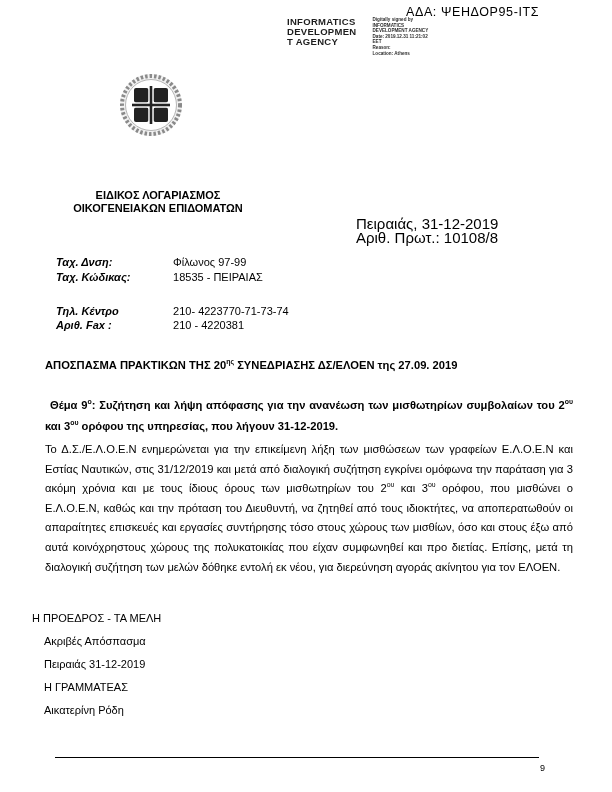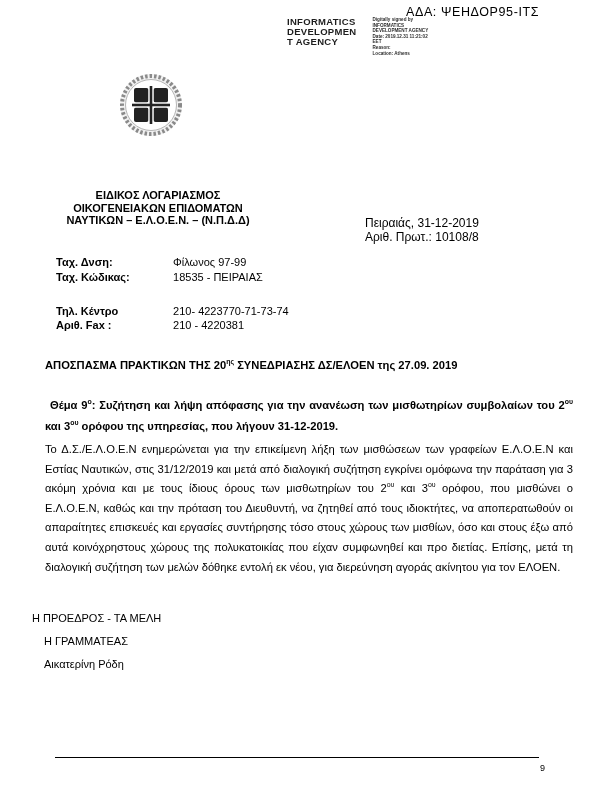--- a/index.html
+++ b/index.html
@@ -22,24 +22,24 @@
   .stamp{position:absolute;top:17px;left:287px;display:flex;gap:16px;}
   .stamp-agency{font-weight:bold;font-size:9.5px;line-height:10px;color:#1d1d1d;letter-spacing:0.3px;white-space:nowrap;}
   .stamp-details{font-weight:bold;font-size:4.6px;line-height:5.6px;color:#2e2e2e;white-space:nowrap;}
 
   .emblem{position:absolute;top:71px;left:117px;width:68px;height:68px;}
 
   .org-block{
     position:absolute;top:189px;left:46px;width:224px;
     text-align:center;font-weight:bold;font-size:11px;line-height:12.6px;
   }
-  .ref-block{position:absolute;top:217px;left:365px;font-size:12px;line-height:13.5px;white-space:nowrap;}
+  .ref-block{position:absolute;top:217px;left:356px;font-size:15px;line-height:13.5px;white-space:nowrap;}
 
   .c-row{position:absolute;left:56px;font-size:11px;white-space:nowrap;}
-  .c-label{display:inline-block;width:114px;font-weight:bold;}
+  .c-label{display:inline-block;width:114px;font-weight:bold;font-style:italic;}
   .c-row1{top:256px}.c-row2{top:271px}.c-row3{top:305px}.c-row4{top:319px}
 
   .doc-title{position:absolute;top:359px;left:45px;font-weight:bold;font-size:11.2px;white-space:nowrap;}
 
   .subject{
     position:absolute;top:395px;left:45px;width:528px;
     font-weight:bold;font-size:11.2px;line-height:21px;text-align:justify;text-indent:5px;
   }
   .u{}
 
@@ -94,21 +94,20 @@
         <rect x="14" y="31.5" width="40" height="5" fill="#fff"></rect>
         <rect x="32.7" y="15" width="2.6" height="38" fill="#222"></rect>
         <rect x="15" y="32.7" width="38" height="2.6" fill="#222"></rect>
       </g>
     </svg>
   </div>
 
   <div class="org-block">
     <div>ΕΙΔΙΚΟΣ ΛΟΓΑΡΙΑΣΜΟΣ</div>
     <div>ΟΙΚΟΓΕΝΕΙΑΚΩΝ ΕΠΙΔΟΜΑΤΩΝ</div>
-    <div>ΝΑΥΤΙΚΩΝ – Ε.Λ.Ο.Ε.Ν. – (Ν.Π.Δ.Δ)</div>
   </div>
 
   <div class="ref-block">
     <div>Πειραιάς, 31-12-2019</div>
     <div>Αριθ. Πρωτ.: 10108/8</div>
   </div>
 
   <div class="c-row c-row1">
     <span class="c-label">Ταχ. Δνση:</span>
     <span>Φίλωνος 97-99</span>
@@ -127,20 +126,22 @@
   </div>
 
   <div class="doc-title"><span>ΑΠΟΣΠΑΣΜΑ ΠΡΑΚΤΙΚΩΝ ΤΗΣ 20</span><sup>ης</sup><span> ΣΥΝΕΔΡΙΑΣΗΣ ΔΣ/ΕΛΟΕΝ της 27.09. 2019</span></div>
 
   <div class="subject"><span class="u">Θέμα 9</span><sup class="u">ο</sup><span>: Συζήτηση και λήψη απόφασης για την ανανέωση των μισθωτηρίων συμβολαίων του 2</span><sup>ου</sup><span> και 3</span><sup>ου</sup><span> ορόφου της υπηρεσίας, που λήγουν 31-12-2019.</span></div>
 
   <div class="body-par"><span>Το Δ.Σ./Ε.Λ.Ο.Ε.Ν ενημερώνεται για την επικείμενη λήξη των μισθώσεων των γραφείων Ε.Λ.Ο.Ε.Ν και Εστίας Ναυτικών, στις 31/12/2019 και μετά από διαλογική συζήτηση εγκρίνει ομόφωνα την παράταση για 3 ακόμη χρόνια και με τους ίδιους όρους των μισθωτηρίων του 2</span><sup>ου</sup><span> και 3</span><sup>ου</sup><span> ορόφου, που μισθώνει ο Ε.Λ.Ο.Ε.Ν, καθώς και την πρόταση του Διευθυντή, να ζητηθεί από τους ιδιοκτήτες, να αποπερατωθούν οι απαραίτητες επισκευές και εργασίες συντήρησης τόσο στους χώρους των μισθίων, όσο και στους έξω από αυτά κοινόχρηστους χώρους της πολυκατοικίας που είχαν συμφωνηθεί και προ διετίας. Επίσης, μετά τη διαλογική συζήτηση των μελών δόθηκε εντολή εκ νέου, για διερεύνηση αγοράς ακίνητου για τον ΕΛΟΕΝ.</span></div>
 
   <div class="sign-block">
     <div class="sign-line first">Η ΠΡΟΕΔΡΟΣ - ΤΑ ΜΕΛΗ</div>
+    <div class="sign-line">Ακριβές Απόσπασμα</div>
+    <div class="sign-line">Πειραιάς 31-12-2019</div>
     <div class="sign-line">Η ΓΡΑΜΜΑΤΕΑΣ</div>
     <div class="sign-line">Αικατερίνη Ρόδη</div>
   </div>
 
   <div class="footer-rule"></div>
   <div class="page-number">9</div>
 
 </div>
 
 </body></html>

